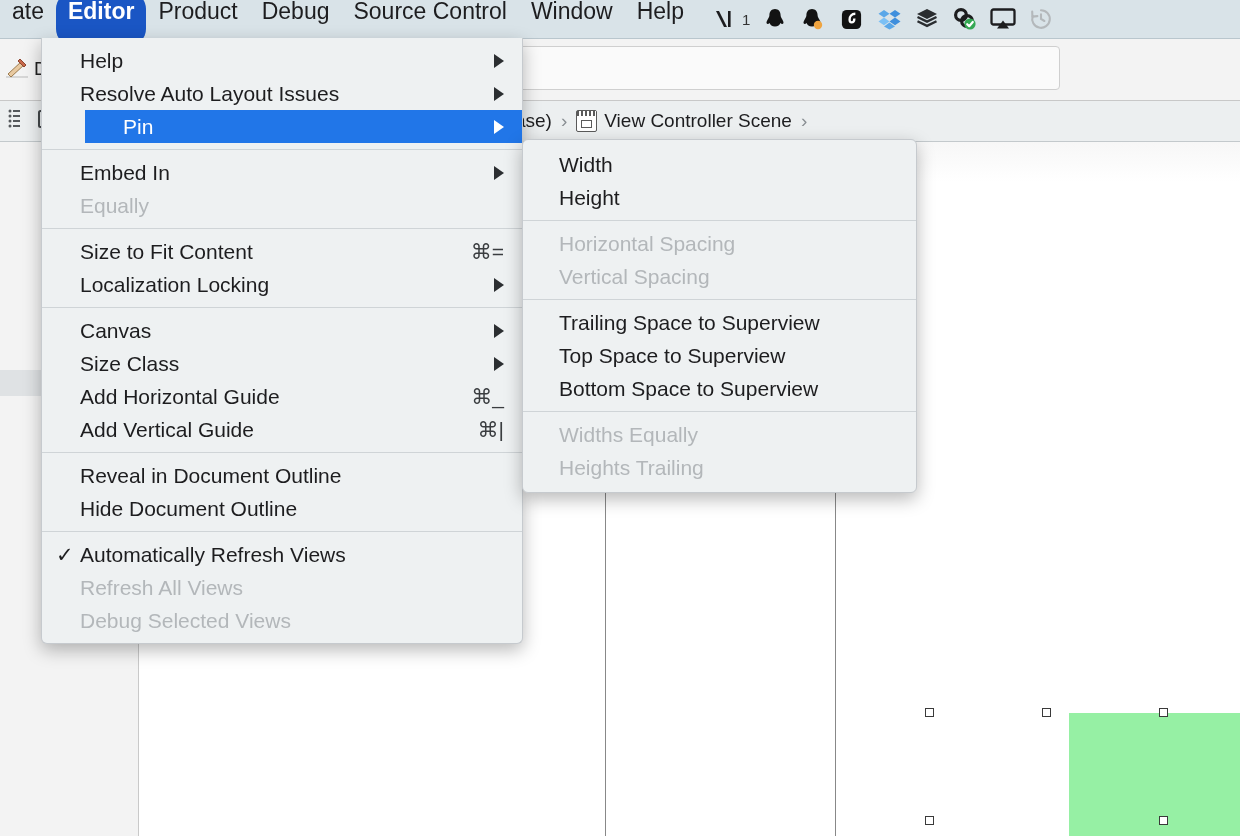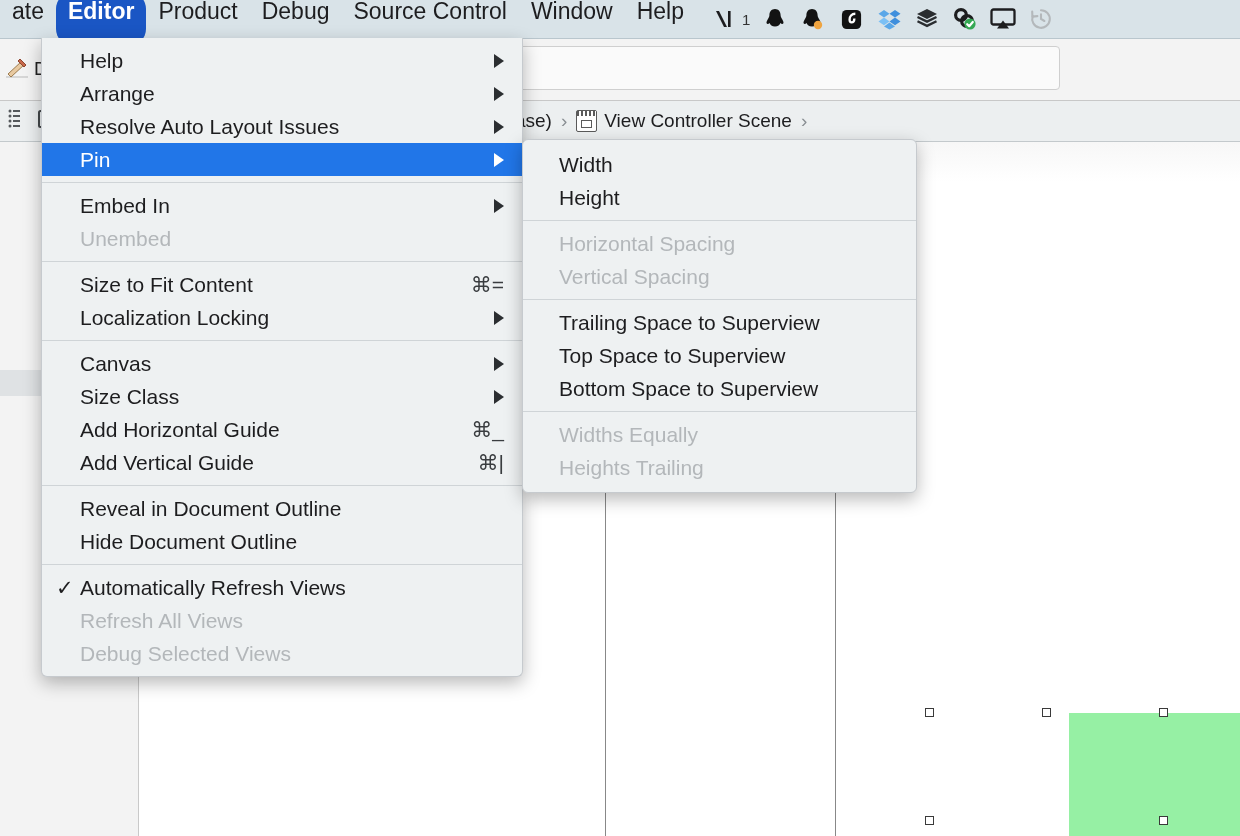--- a/index.html
+++ b/index.html
@@ -287,21 +287,21 @@
     line-height: 33px;
     padding: 0 18px 0 38px;
     font-size: 21px;
     color: #1d1d1f;
     white-space: nowrap;
     cursor: default;
     display: flex;
     align-items: center;
   }
   .mi.disabled { color: #b3b7ba; }
-  .mi.selected { background: #2176e8; color: #ffffff; }
+  .mi.selected { background: #2176e8; color: #ffffff; margin-left: 43px; }
   .mi .label { flex: 1; }
   .mi .shortcut {
     font-size: 21px;
     color: #3a3d40;
     margin-left: 16px;
   }
   .mi .submenu-arrow {
     margin-left: 16px;
     width: 0; height: 0;
     border-left: 10px solid #2b2e31;
@@ -492,40 +492,36 @@
 
   <div class="watermark">http://blog.csdn.net/u010214800</div>
 
   <div class="menu" id="editor-menu">
 
     <div class="mi">
       <span class="label">Help</span>
       <span class="submenu-arrow"></span>
     </div>
     <div class="mi">
-      <span class="label">Arrange</span>
-      <span class="submenu-arrow"></span>
-    </div>
-    <div class="mi">
       <span class="label">Resolve Auto Layout Issues</span>
       <span class="submenu-arrow"></span>
     </div>
     <div class="mi selected">
       <span class="label">Pin</span>
       <span class="submenu-arrow"></span>
     </div>
 
     <div class="sep"></div>
 
     <div class="mi">
       <span class="label">Embed In</span>
       <span class="submenu-arrow"></span>
     </div>
     <div class="mi disabled">
-      <span class="label">Unembed</span>
+      <span class="label">Equally</span>
     </div>
 
     <div class="sep"></div>
 
     <div class="mi">
       <span class="label">Size to Fit Content</span>
       <span class="shortcut">⌘=</span>
     </div>
     <div class="mi">
       <span class="label">Localization Locking</span>

